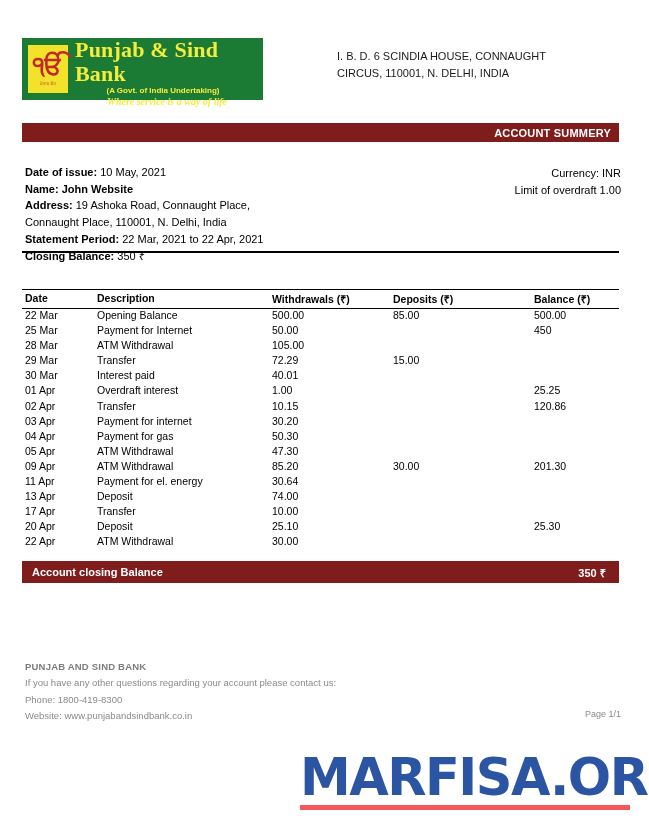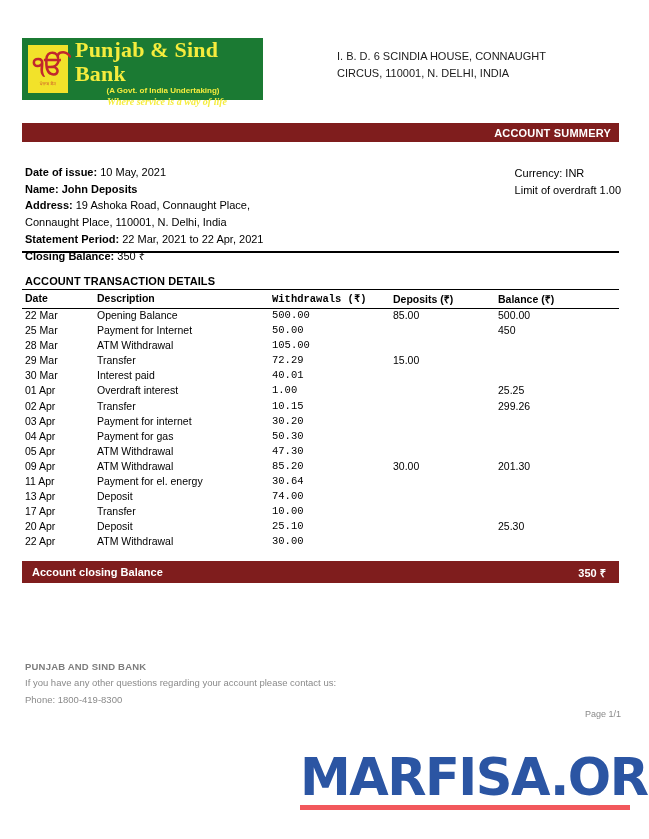--- a/index.html
+++ b/index.html
@@ -137,21 +137,21 @@
   .info-left {
     position: absolute;
     left: 25px; top: 164px;
     font-size: 11px;
     line-height: 1.52;
   }
   .info-left b { font-weight: bold; }
   .info-right {
     position: absolute;
     right: 28px; top: 165px;
-    text-align: left;
+    text-align: right;
     font-size: 11px;
     line-height: 1.52;
   }
   .rule {
     position: absolute;
     left: 22px;
     width: 597px;
     background: #000;
   }
   .rule-main { top: 251px; height: 2px; }
@@ -177,23 +177,23 @@
     font-size: 10.5px;
   }
   .row.head {
     height: 17px;
     font-weight: bold;
     font-size: 10.5px;
   }
   .c { position: absolute; top: 0; white-space: nowrap; }
   .c-date { left: 25px; }
   .c-desc { left: 97px; }
-  .c-wd   { left: 272px; font-family: Liberation Mono, monospace; }
+  .c-wd   { left: 272px; }
   .c-dep  { left: 393px; }
-  .c-bal  { left: 498px; }
+  .c-bal  { left: 534px; }
   .rule-head { top: 308px; height: 1px; }
 
   
   .footer {
     position: absolute;
     left: 25px; top: 659px;
     font-size: 9.5px;
     color: #8a8a8a;
     line-height: 1.72;
   }
@@ -258,21 +258,21 @@
     <span>ACCOUNT SUMMERY</span>
   </div>
 
   <div class="info-left">
     <div>
       <b>Date of issue:</b>
       <span>10 May, 2021</span>
     </div>
     <div>
       <b>Name:</b>
-      <b>John Deposits</b>
+      <b>John Website</b>
     </div>
     <div>
       <b>Address:</b>
       <span>19 Ashoka Road, Connaught Place,</span>
     </div>
     <div>Connaught Place, 110001, N. Delhi, India</div>
     <div>
       <b>Statement Period:</b>
       <span>22 Mar, 2021 to 22 Apr, 2021</span>
     </div>
@@ -282,21 +282,20 @@
     </div>
   </div>
 
   <div class="info-right">
     <div>Currency: INR</div>
     <div>Limit of overdraft 1.00</div>
   </div>
 
   <div class="rule rule-main"></div>
 
-  <div class="section-title">ACCOUNT TRANSACTION DETAILS</div>
   <div class="rule rule-sec"></div>
 
   <div class="table">
     <div class="row head">
       <span class="c c-date">Date</span>
       <span class="c c-desc">Description</span>
       <span class="c c-wd">Withdrawals (₹)</span>
       <span class="c c-dep">Deposits (₹)</span>
       <span class="c c-bal">Balance (₹)</span>
     </div>
@@ -341,21 +340,21 @@
           <span class="c c-desc">Overdraft interest</span>
           <span class="c c-wd">1.00</span>
           <span class="c c-dep"></span>
           <span class="c c-bal">25.25</span>
         </div>
         <div class="row">
           <span class="c c-date">02 Apr</span>
           <span class="c c-desc">Transfer</span>
           <span class="c c-wd">10.15</span>
           <span class="c c-dep"></span>
-          <span class="c c-bal">299.26</span>
+          <span class="c c-bal">120.86</span>
         </div>
         <div class="row">
           <span class="c c-date">03 Apr</span>
           <span class="c c-desc">Payment for internet</span>
           <span class="c c-wd">30.20</span>
           <span class="c c-dep"></span>
           <span class="c c-bal"></span>
         </div>
         <div class="row">
           <span class="c c-date">04 Apr</span>
@@ -419,20 +418,21 @@
 
   <div class="bar bar-closing">
     <span>Account closing Balance</span>
     <span>350 ₹</span>
   </div>
 
   <div class="footer">
     <div class="f-title">PUNJAB AND SIND BANK</div>
     <div>If you have any other questions regarding your account please contact us:</div>
     <div>Phone: 1800-419-8300</div>
+    <div>Website: www.punjabandsindbank.co.in</div>
   </div>
   <div class="page-num">Page 1/1</div>
 
   <div class="watermark">
     <div class="wm-text">MARFISA.ORG</div>
     <div class="wm-bar"></div>
   </div>
 
 </div>
 

